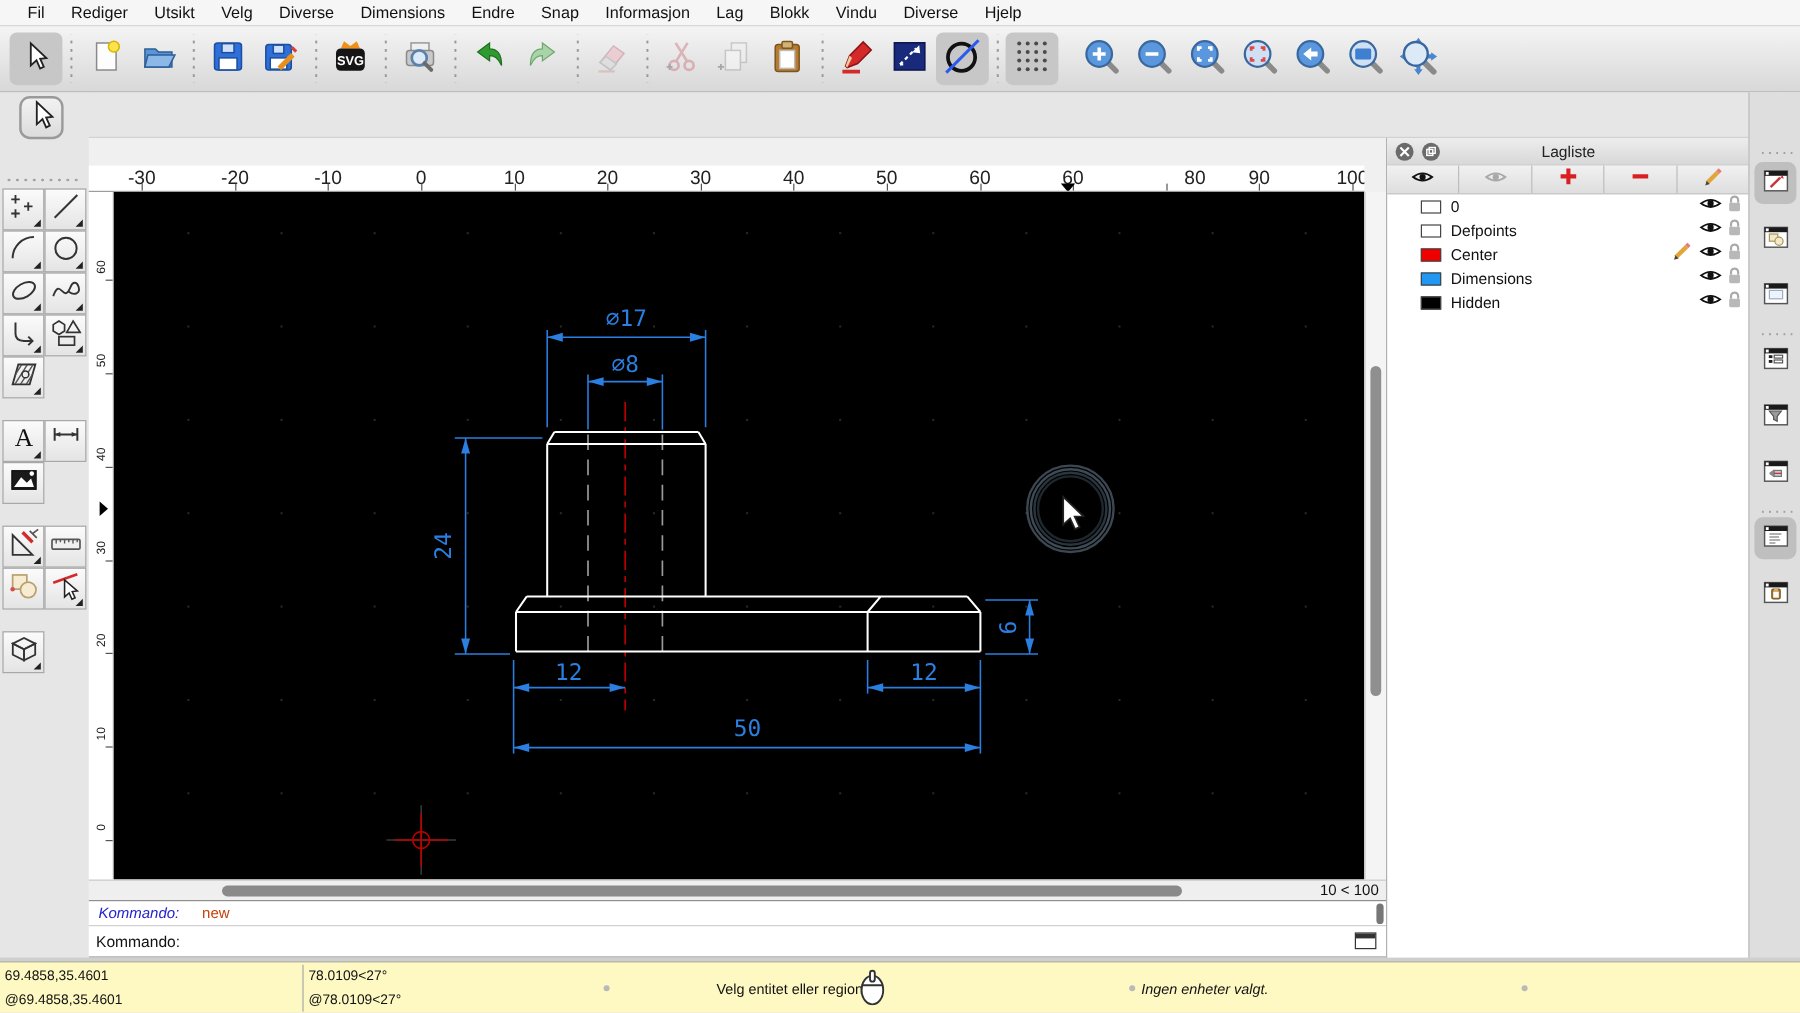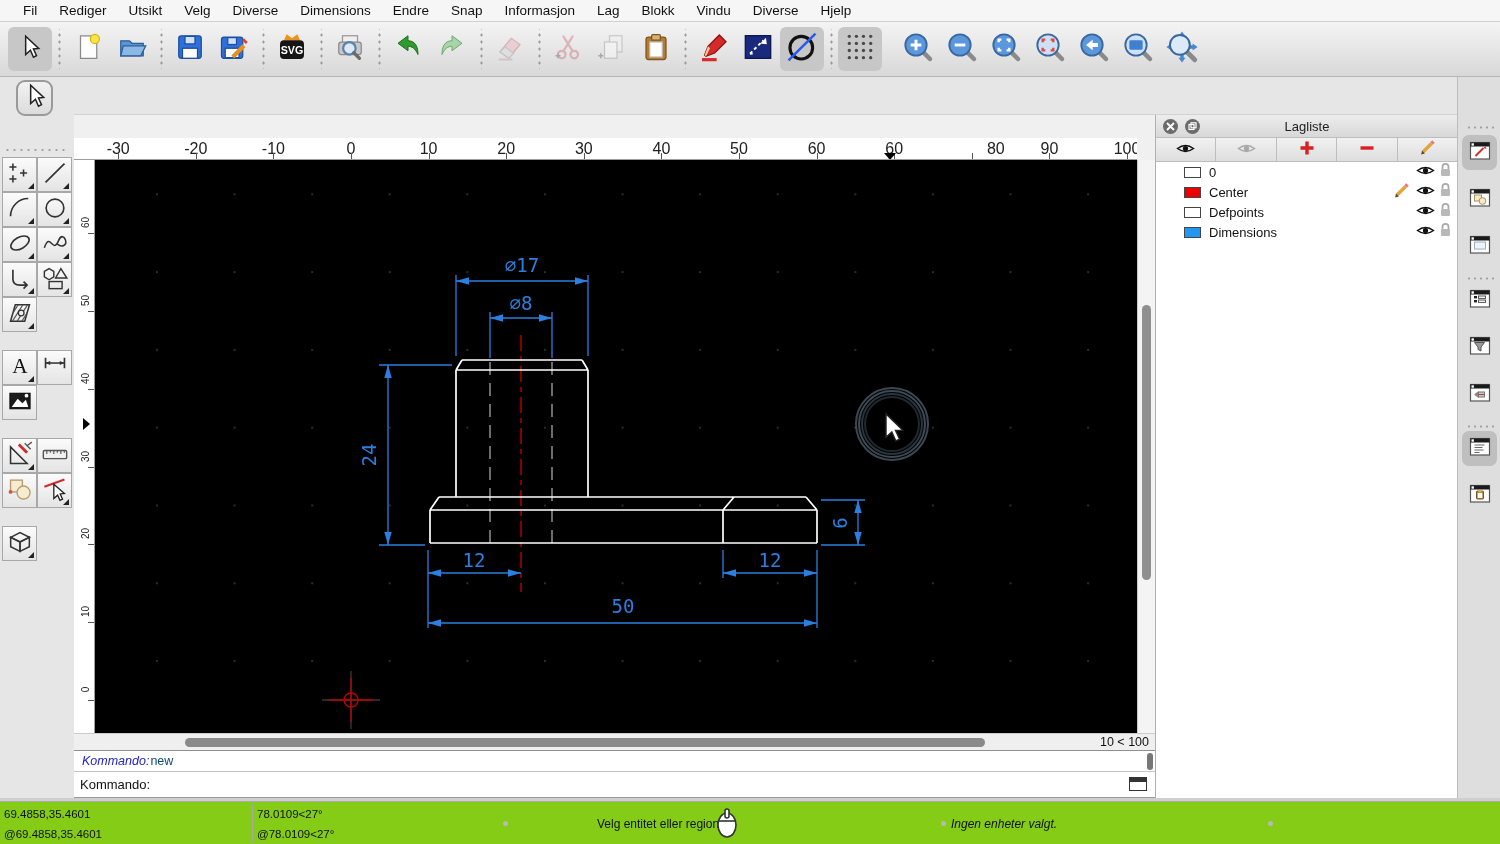--- a/index.html
+++ b/index.html
@@ -79,21 +79,21 @@
     background:#8f8f8f; border-radius:5px; }
   #hscrollrow { left:0; top:618px; width:1081px; height:18px; background:#efefef; border-top:1px solid #cccccc;text-decoration:underline; }
   #hthumb { position:absolute; left:111px; top:4px; width:800px; height:9px;
     background:#8a8a8a; border-radius:5px; }
   #zoomlabel { position:absolute; right:6px; top:1px; font-size:12.5px; color:#111; }
 
   #cmd-history { left:0; top:635px; width:1081px; height:22px; background:#fff;
     border-top:1px solid #8f8f8f; border-bottom:1px solid #c5c5c5;
     display:flex; align-items:center; padding-left:8px; font-size:12.5px; }
   #cmd-history .lbl { color:#2222cc; font-style:italic; }
-  #cmd-history .val { color:#0c4a6e; margin-left:1px; }
+  #cmd-history .val { color:#c2410c; margin-left:19px; }
   #histthumb { position:absolute; right:2px; top:2px; width:6px; height:17px; background:#777; border-radius:3px; }
   #cmd-input { left:0; top:657px; width:1081px; height:26px; background:#fff;
     border-bottom:1px solid #9a9a9a; display:flex; align-items:center; padding-left:6px; font-size:13px; color:#111; }
   #cmd-win-icon { position:absolute; right:8px; top:5px; width:18px; height:14px;
     border:1.5px solid #333; background:#fff; }
   #cmd-win-icon::before { content:""; position:absolute; left:0; top:0; width:100%; height:4px; background:#333; }
 
   
   #rpanel { left:1155px; top:115px; width:302px; height:686px; background:#fff;
     border-left:1px solid #b0b0b0; }
@@ -118,21 +118,21 @@
   #dock { left:1457px; top:77px; width:43px; height:724px; background:#dedede; border-left:1px solid #bdbdbd; }
   #dock-dots { position:absolute; left:8px; top:48px; width:28px; height:5px;
     background-image:radial-gradient(circle,#9f9f9f 1px, transparent 1.2px); background-size:6px 5px; }
   .dockbtn { position:absolute; left:4px; width:35px; height:35px; border-radius:7px;
     display:flex; align-items:center; justify-content:center; }
   .dockbtn.pressed { background:#bfbfbf; }
   .docksep { position:absolute; left:8px; width:28px; height:5px;
     background-image:radial-gradient(circle,#9f9f9f 1px, transparent 1.2px); background-size:6px 5px; }
 
   
-  #statusbar { left:0; top:801px; width:1500px; height:43px; background:#84cc16; border-top:1px solid #aaa; }
+  #statusbar { left:0; top:801px; width:1500px; height:43px; background:#fef9c3; border-top:1px solid #aaa; }
   .st { position:absolute; font-size:11.5px; color:#111; }
   #st-sep1 { position:absolute; left:252px; top:2px; width:1px; height:39px; background:#a8a8a8; }
   .stdot { position:absolute; width:5px; height:5px; border-radius:50%; background:#b9b9b9; }
   #gap-row { left:0; top:798px; width:1500px; height:3px; background:#cfcfcf; }
   #row2 { left:74px; top:77px; width:1426px; height:38px; background:#e6e6e6; border-bottom:1px solid #d2d2d2; }
 </style>
 </head>
 <body>
 
 <div id="app">
@@ -707,51 +707,63 @@
           <span class="leye"><svg width="19" height="13" viewBox="0 0 19 13">
               <path d="M1.5,6.5 Q9.5,0.5 17.5,6.5 Q9.5,12.5 1.5,6.5 Z" fill="none" stroke="#111" stroke-width="1.5"></path>
               <circle cx="9.5" cy="6.5" r="2.6" fill="#111"></circle>
             </svg></span>
           <span class="llock"><svg width="13" height="16" viewBox="0 0 13 16">
               <path d="M3.5,7 V4.8 a3,3 0 0 1 6,0 V7" fill="none" stroke="#aaa" stroke-width="1.8"></path>
               <rect x="2" y="7" width="9" height="7" rx="1.2" fill="#b8b8b8"></rect>
             </svg></span>
         </div>
         <div class="lrow">
+          <span class="lswatch" style="background:#ffffff"></span>
+          <span class="lname">Defpoints</span>
+          <span class="leye"><svg width="19" height="13" viewBox="0 0 19 13">
+              <path d="M1.5,6.5 Q9.5,0.5 17.5,6.5 Q9.5,12.5 1.5,6.5 Z" fill="none" stroke="#111" stroke-width="1.5"></path>
+              <circle cx="9.5" cy="6.5" r="2.6" fill="#111"></circle>
+            </svg></span>
+          <span class="llock"><svg width="13" height="16" viewBox="0 0 13 16">
+              <path d="M3.5,7 V4.8 a3,3 0 0 1 6,0 V7" fill="none" stroke="#aaa" stroke-width="1.8"></path>
+              <rect x="2" y="7" width="9" height="7" rx="1.2" fill="#b8b8b8"></rect>
+            </svg></span>
+        </div>
+        <div class="lrow">
           <span class="lswatch" style="background:#ee0000"></span>
           <span class="lname">Center</span>
           <span class="lpencil"><svg width="17" height="17" viewBox="0 0 17 17">
               <line x1="3.5" y1="13.5" x2="12.5" y2="4.5" stroke="#e2a53c" stroke-width="3.6"></line>
               <line x1="12.5" y1="4.5" x2="14.5" y2="2.5" stroke="#e87a7a" stroke-width="3.6"></line>
               <polygon points="2,15.5 3.2,11.8 5.8,14.4" fill="#444"></polygon>
             </svg></span>
           <span class="leye"><svg width="19" height="13" viewBox="0 0 19 13">
               <path d="M1.5,6.5 Q9.5,0.5 17.5,6.5 Q9.5,12.5 1.5,6.5 Z" fill="none" stroke="#111" stroke-width="1.5"></path>
               <circle cx="9.5" cy="6.5" r="2.6" fill="#111"></circle>
             </svg></span>
           <span class="llock"><svg width="13" height="16" viewBox="0 0 13 16">
               <path d="M3.5,7 V4.8 a3,3 0 0 1 6,0 V7" fill="none" stroke="#aaa" stroke-width="1.8"></path>
               <rect x="2" y="7" width="9" height="7" rx="1.2" fill="#b8b8b8"></rect>
             </svg></span>
         </div>
         <div class="lrow">
-          <span class="lswatch" style="background:#ffffff"></span>
-          <span class="lname">Defpoints</span>
+          <span class="lswatch" style="background:#2196f3"></span>
+          <span class="lname">Dimensions</span>
           <span class="leye"><svg width="19" height="13" viewBox="0 0 19 13">
               <path d="M1.5,6.5 Q9.5,0.5 17.5,6.5 Q9.5,12.5 1.5,6.5 Z" fill="none" stroke="#111" stroke-width="1.5"></path>
               <circle cx="9.5" cy="6.5" r="2.6" fill="#111"></circle>
             </svg></span>
           <span class="llock"><svg width="13" height="16" viewBox="0 0 13 16">
               <path d="M3.5,7 V4.8 a3,3 0 0 1 6,0 V7" fill="none" stroke="#aaa" stroke-width="1.8"></path>
               <rect x="2" y="7" width="9" height="7" rx="1.2" fill="#b8b8b8"></rect>
             </svg></span>
         </div>
         <div class="lrow">
-          <span class="lswatch" style="background:#2196f3"></span>
-          <span class="lname">Dimensions</span>
+          <span class="lswatch" style="background:#000000"></span>
+          <span class="lname">Hidden</span>
           <span class="leye"><svg width="19" height="13" viewBox="0 0 19 13">
               <path d="M1.5,6.5 Q9.5,0.5 17.5,6.5 Q9.5,12.5 1.5,6.5 Z" fill="none" stroke="#111" stroke-width="1.5"></path>
               <circle cx="9.5" cy="6.5" r="2.6" fill="#111"></circle>
             </svg></span>
           <span class="llock"><svg width="13" height="16" viewBox="0 0 13 16">
               <path d="M3.5,7 V4.8 a3,3 0 0 1 6,0 V7" fill="none" stroke="#aaa" stroke-width="1.8"></path>
               <rect x="2" y="7" width="9" height="7" rx="1.2" fill="#b8b8b8"></rect>
             </svg></span>
         </div>
       </div>

